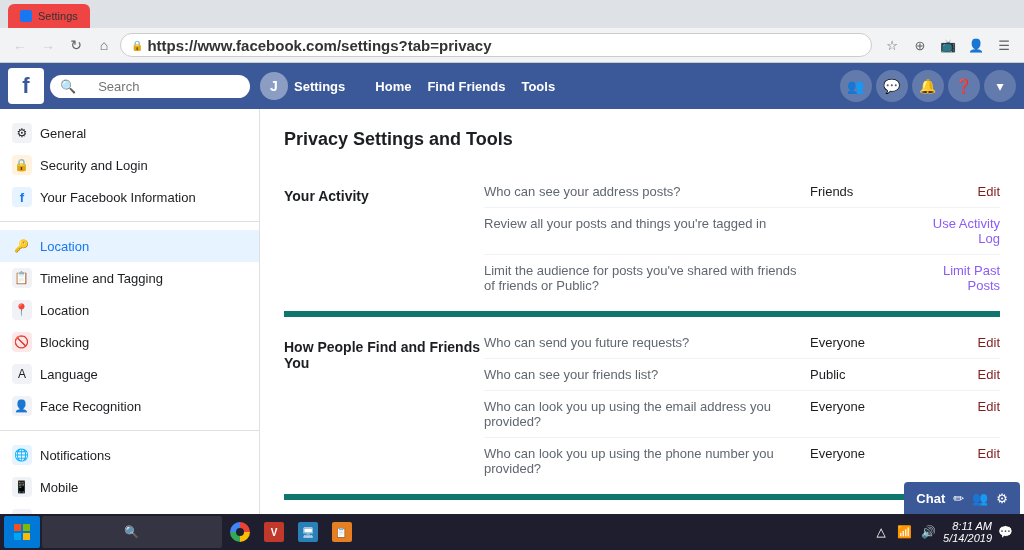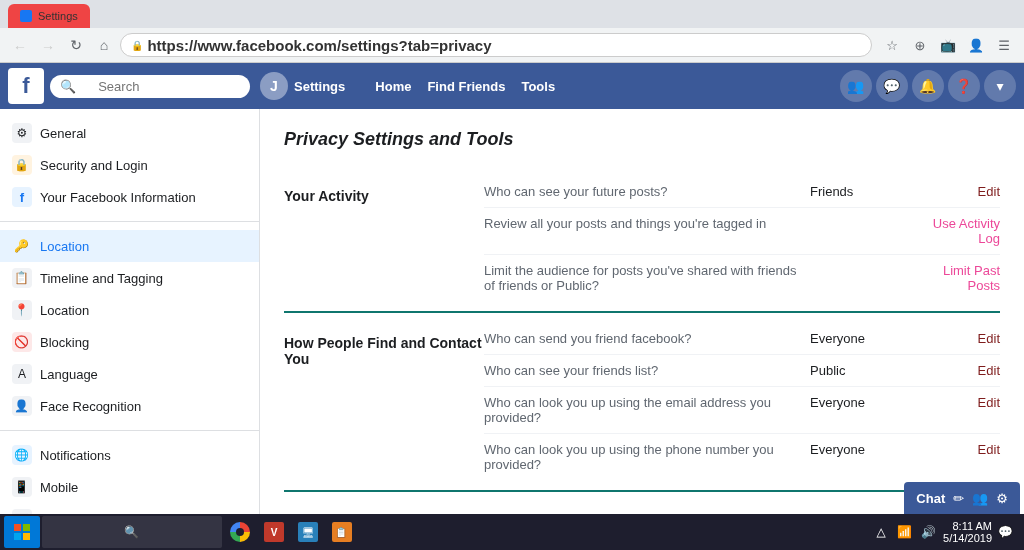--- a/index.html
+++ b/index.html
@@ -36,42 +36,42 @@
 
     
     .sidebar { width: 260px; background: white; overflow-y: auto; padding: 8px 0; border-right: 1px solid #dddfe2; flex-shrink: 0; }
     .sidebar-item { display: flex; align-items: center; padding: 6px 12px; cursor: pointer; gap: 8px; color: #1c1e21; font-size: 13px; }
     .sidebar-item.active { background: #e7f3ff; color: #1877f2; }
     .sidebar-item .si-icon { width: 20px; height: 20px; border-radius: 4px; display: flex; align-items: center; justify-content: center; font-size: 12px; flex-shrink: 0; }
     .sidebar-divider { height: 1px; background: #dddfe2; margin: 8px 0; }
 
     
     .content-area { flex: 1; background: white; padding: 20px 24px; overflow-y: auto; }
-    .page-title { font-size: 18px; font-weight: 600; color: #1c1e21; margin-bottom: 16px; font-style: italic; }
+    .page-title { font-size: 18px; font-weight: 600; color: #1c1e21; margin-bottom: 16px; }
     .edit-link { color: #7f1d1d; font-size: 13px; cursor: pointer; text-decoration: none; }
-    .blue-link { color: #ec4899; font-size: 13px; cursor: pointer; }
+    .blue-link { color: #8b5cf6; font-size: 13px; cursor: pointer; }
     .section-label { font-size: 14px; font-weight: 600; color: #1c1e21; padding: 12px 0 4px; min-width: 160px; }
 
     
-    .settings-section { display: flex; padding: 10px 0; border-bottom: 2px solid #0f766e; }
+    .settings-section { display: flex; padding: 10px 0; border-bottom: 6px solid #0f766e; }
     .section-name-col { width: 200px; flex-shrink: 0; }
     .section-rows-col { flex: 1; }
     .inner-row { display: flex; align-items: flex-start; padding: 8px 0; border-bottom: 1px solid #f0f2f5; }
     .inner-row:last-child { border-bottom: none; }
     .inner-question { flex: 1; color: #606770; font-size: 13px; }
     .inner-value { width: 110px; color: #1c1e21; font-size: 13px; font-weight: 500; }
     .inner-action { width: 80px; text-align: right; }
 
     
     .taskbar { position: fixed; bottom: 0; left: 0; width: 1024px; height: 36px; background: #1e1e2e; display: flex; align-items: center; padding: 0 4px; gap: 2px; z-index: 100; }
     .taskbar-start { width: 36px; height: 32px; background: #0078d7; display: flex; align-items: center; justify-content: center; border-radius: 2px; cursor: pointer; }
     .taskbar-item { height: 32px; padding: 0 6px; display: flex; align-items: center; justify-content: center; border-radius: 2px; cursor: pointer; }
     .taskbar-spacer { flex: 1; }
     .taskbar-right { display: flex; align-items: center; gap: 4px; padding-right: 4px; }
-    .taskbar-clock { color: white; font-size: 11px; text-align: right; }
+    .taskbar-clock { color: white; font-size: 11px; text-align: right; font-style: italic; }
     .taskbar-icon { width: 20px; height: 20px; display: flex; align-items: center; justify-content: center; color: white; font-size: 12px; }
 
     
     .chat-bar { position: fixed; bottom: 36px; right: 0; display: flex; align-items: center; background: #3b5998; height: 32px; padding: 0 12px; gap: 8px; border-radius: 4px 4px 0 0; margin-right: 4px; cursor: pointer; }
     .chat-bar-label { color: white; font-size: 13px; font-weight: 600; }
     .chat-bar-icon { color: white; font-size: 13px; }
 
     
     .sidebar::-webkit-scrollbar { width: 4px; }
     .sidebar::-webkit-scrollbar-thumb { background: #bcc0c4; border-radius: 2px; }
@@ -190,21 +190,21 @@
   <div class="content-area">
     <div class="page-title">Privacy Settings and Tools</div>
 
     <div class="settings-section">
       <div class="section-name-col">
         <div class="section-label">Your Activity</div>
       </div>
       <div class="section-rows-col">
 
         <div class="inner-row">
-          <div class="inner-question">Who can see your future posts?</div>
+          <div class="inner-question">Who can see your address posts?</div>
           <div class="inner-value">Friends</div>
           <div class="inner-action">
             <a class="edit-link">Edit</a>
           </div>
         </div>
 
         <div class="inner-row">
           <div class="inner-question">Review all your posts and things you're tagged in</div>
           <div class="inner-value"></div>
           <div class="inner-action">
@@ -217,26 +217,26 @@
           <div class="inner-value"></div>
           <div class="inner-action">
             <a class="blue-link">Limit Past Posts</a>
           </div>
         </div>
       </div>
     </div>
 
     <div class="settings-section">
       <div class="section-name-col">
-        <div class="section-label">How People Find and Contact You</div>
+        <div class="section-label">How People Find and Friends You</div>
       </div>
       <div class="section-rows-col">
 
         <div class="inner-row">
-          <div class="inner-question">Who can send you friend facebook?</div>
+          <div class="inner-question">Who can send you future requests?</div>
           <div class="inner-value">Everyone</div>
           <div class="inner-action">
             <a class="edit-link">Edit</a>
           </div>
         </div>
 
         <div class="inner-row">
           <div class="inner-question">Who can see your friends list?</div>
           <div class="inner-value">Public</div>
           <div class="inner-action">

